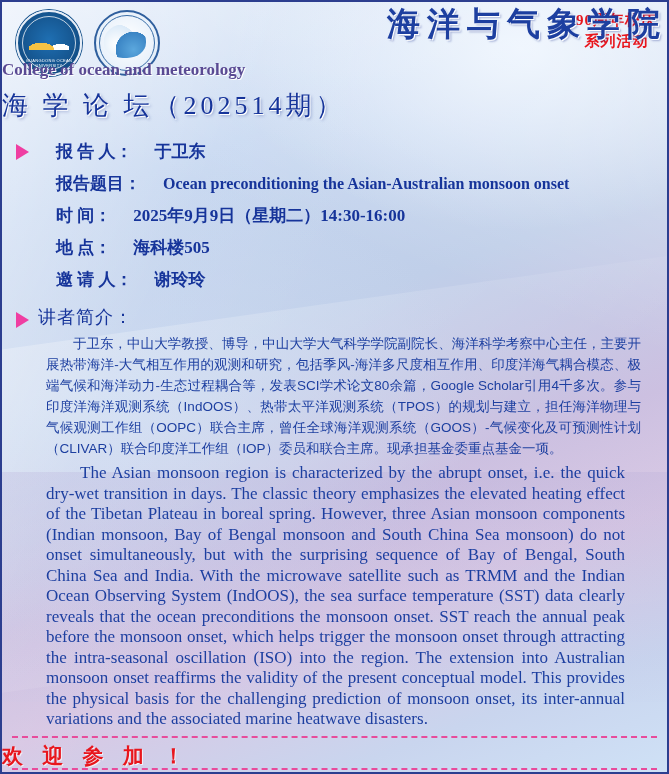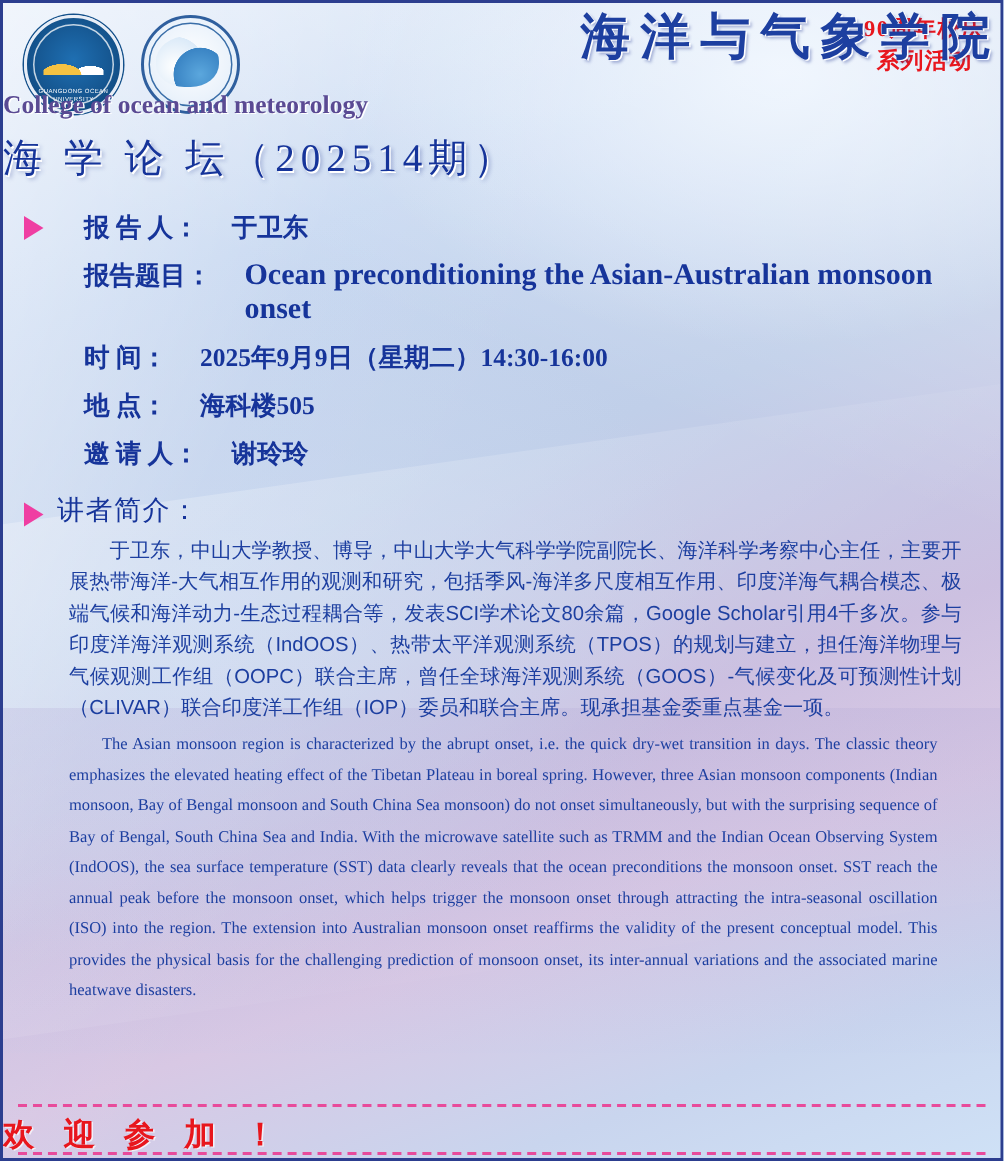--- a/index.html
+++ b/index.html
@@ -180,21 +180,21 @@
     white-space: nowrap;
     margin-right: 4px;
   }
   .val {
     font-size: 17px;
     font-weight: bold;
     color: #16349a;
   }
   .val-en {
     font-family: "Liberation Serif", serif;
-    font-size: 20px;
+    font-size: 16px;
   }
 
   
   .sec-head {
     display: flex;
     align-items: center;
     margin: 14px 0 4px 14px;
   }
   .sec-title {
     font-family: "Liberation Serif", serif;
@@ -208,21 +208,21 @@
     font-family: Liberation Sans, sans-serif;
     font-size: 13.5px;
     line-height: 21px;
     color: #1d3fa0;
     text-align: justify;
     text-indent: 2em;
   }
   .para-en {
     margin: 4px 42px 0 44px;
     font-family: "Liberation Serif", serif;
-    font-size: 11px;
+    font-size: 17px;
     line-height: 20.5px;
     color: #1d3fa0;
     text-align: justify;
     text-indent: 2em;
   }
 
   
   .dashes {
     position: absolute;
     left: 10px; right: 10px;

